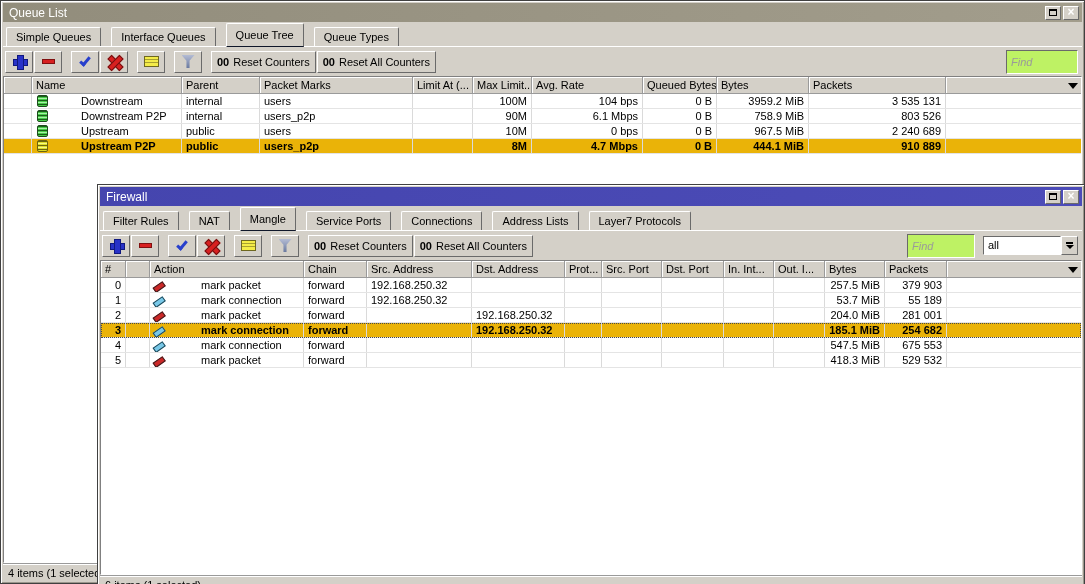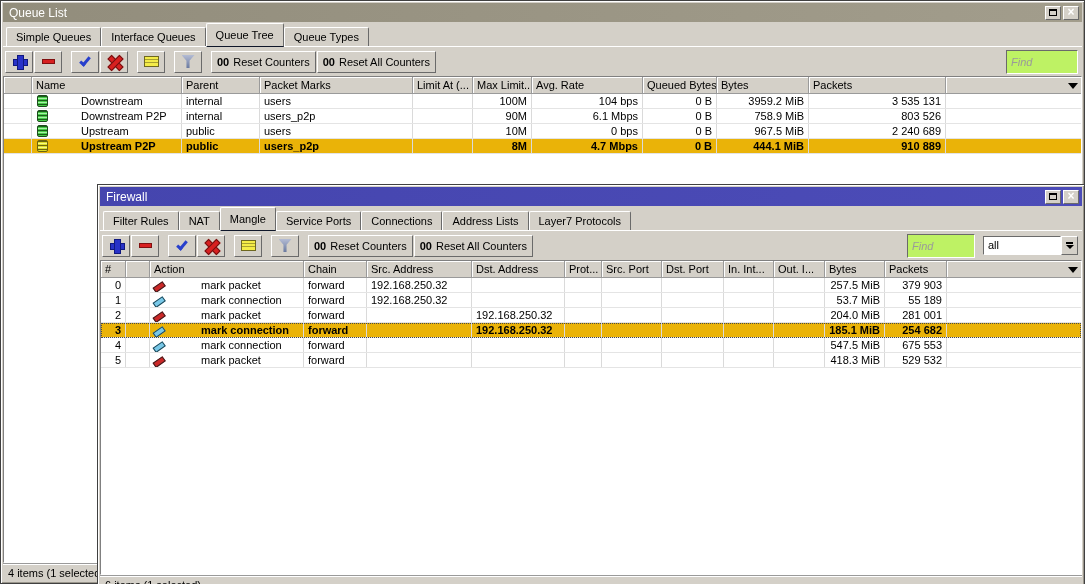--- a/index.html
+++ b/index.html
@@ -16,21 +16,21 @@
   .titlebar.inactive{ background: linear-gradient(to right,#928d7c,#a29d8c); }
   .title-text { flex:1 1 auto; }
   .winbtn { width:16px; height:14px; margin-left:2px; background:#d4d0c8;
             border:1px solid; border-color:#fff #6a6a6a #6a6a6a #fff;
             display:flex; align-items:center; justify-content:center; font-size:11px; line-height:10px; }
   .max-glyph { width:8px; height:7px; border:1px solid #000; border-top:2px solid #000; }
   .close-glyph { font-weight:bold; font-size:12px; margin-top:-1px; }
 
   
   .tabstrip { display:flex; align-items:flex-end; height:25px; padding-left:3px; position:relative; }
-  .tab { position:relative; height:20px; padding:3px 9px 0 9px; margin-right:0;
+  .tab { position:relative; height:20px; padding:3px 9px 0 9px; margin-right:10px;
          background:#d4d0c8; border:1px solid; border-color:#fff #6a6a6a #d4d0c8 #fff;
          border-radius:2px 2px 0 0; white-space:nowrap; }
   .tab.active { height:24px; padding-top:5px; z-index:3; border-bottom:1px solid #0f172a; box-shadow:0 2px 0 #d4d0c8; }
   .tabstrip::after { content:""; position:absolute; left:0; right:0; bottom:0; height:1px; background:#fff; }
 
   
   .toolbar { height:29px; display:flex; align-items:center; padding:3px 4px 3px 2px; position:relative; }
   .tbtn { height:22px; min-width:28px; background:#d4d0c8; border:1px solid; border-color:#fff #6a6a6a #6a6a6a #fff;
           display:flex; align-items:center; justify-content:center; margin-right:1px; white-space:nowrap; }
   .tbtn.text { padding:0 5px; }

